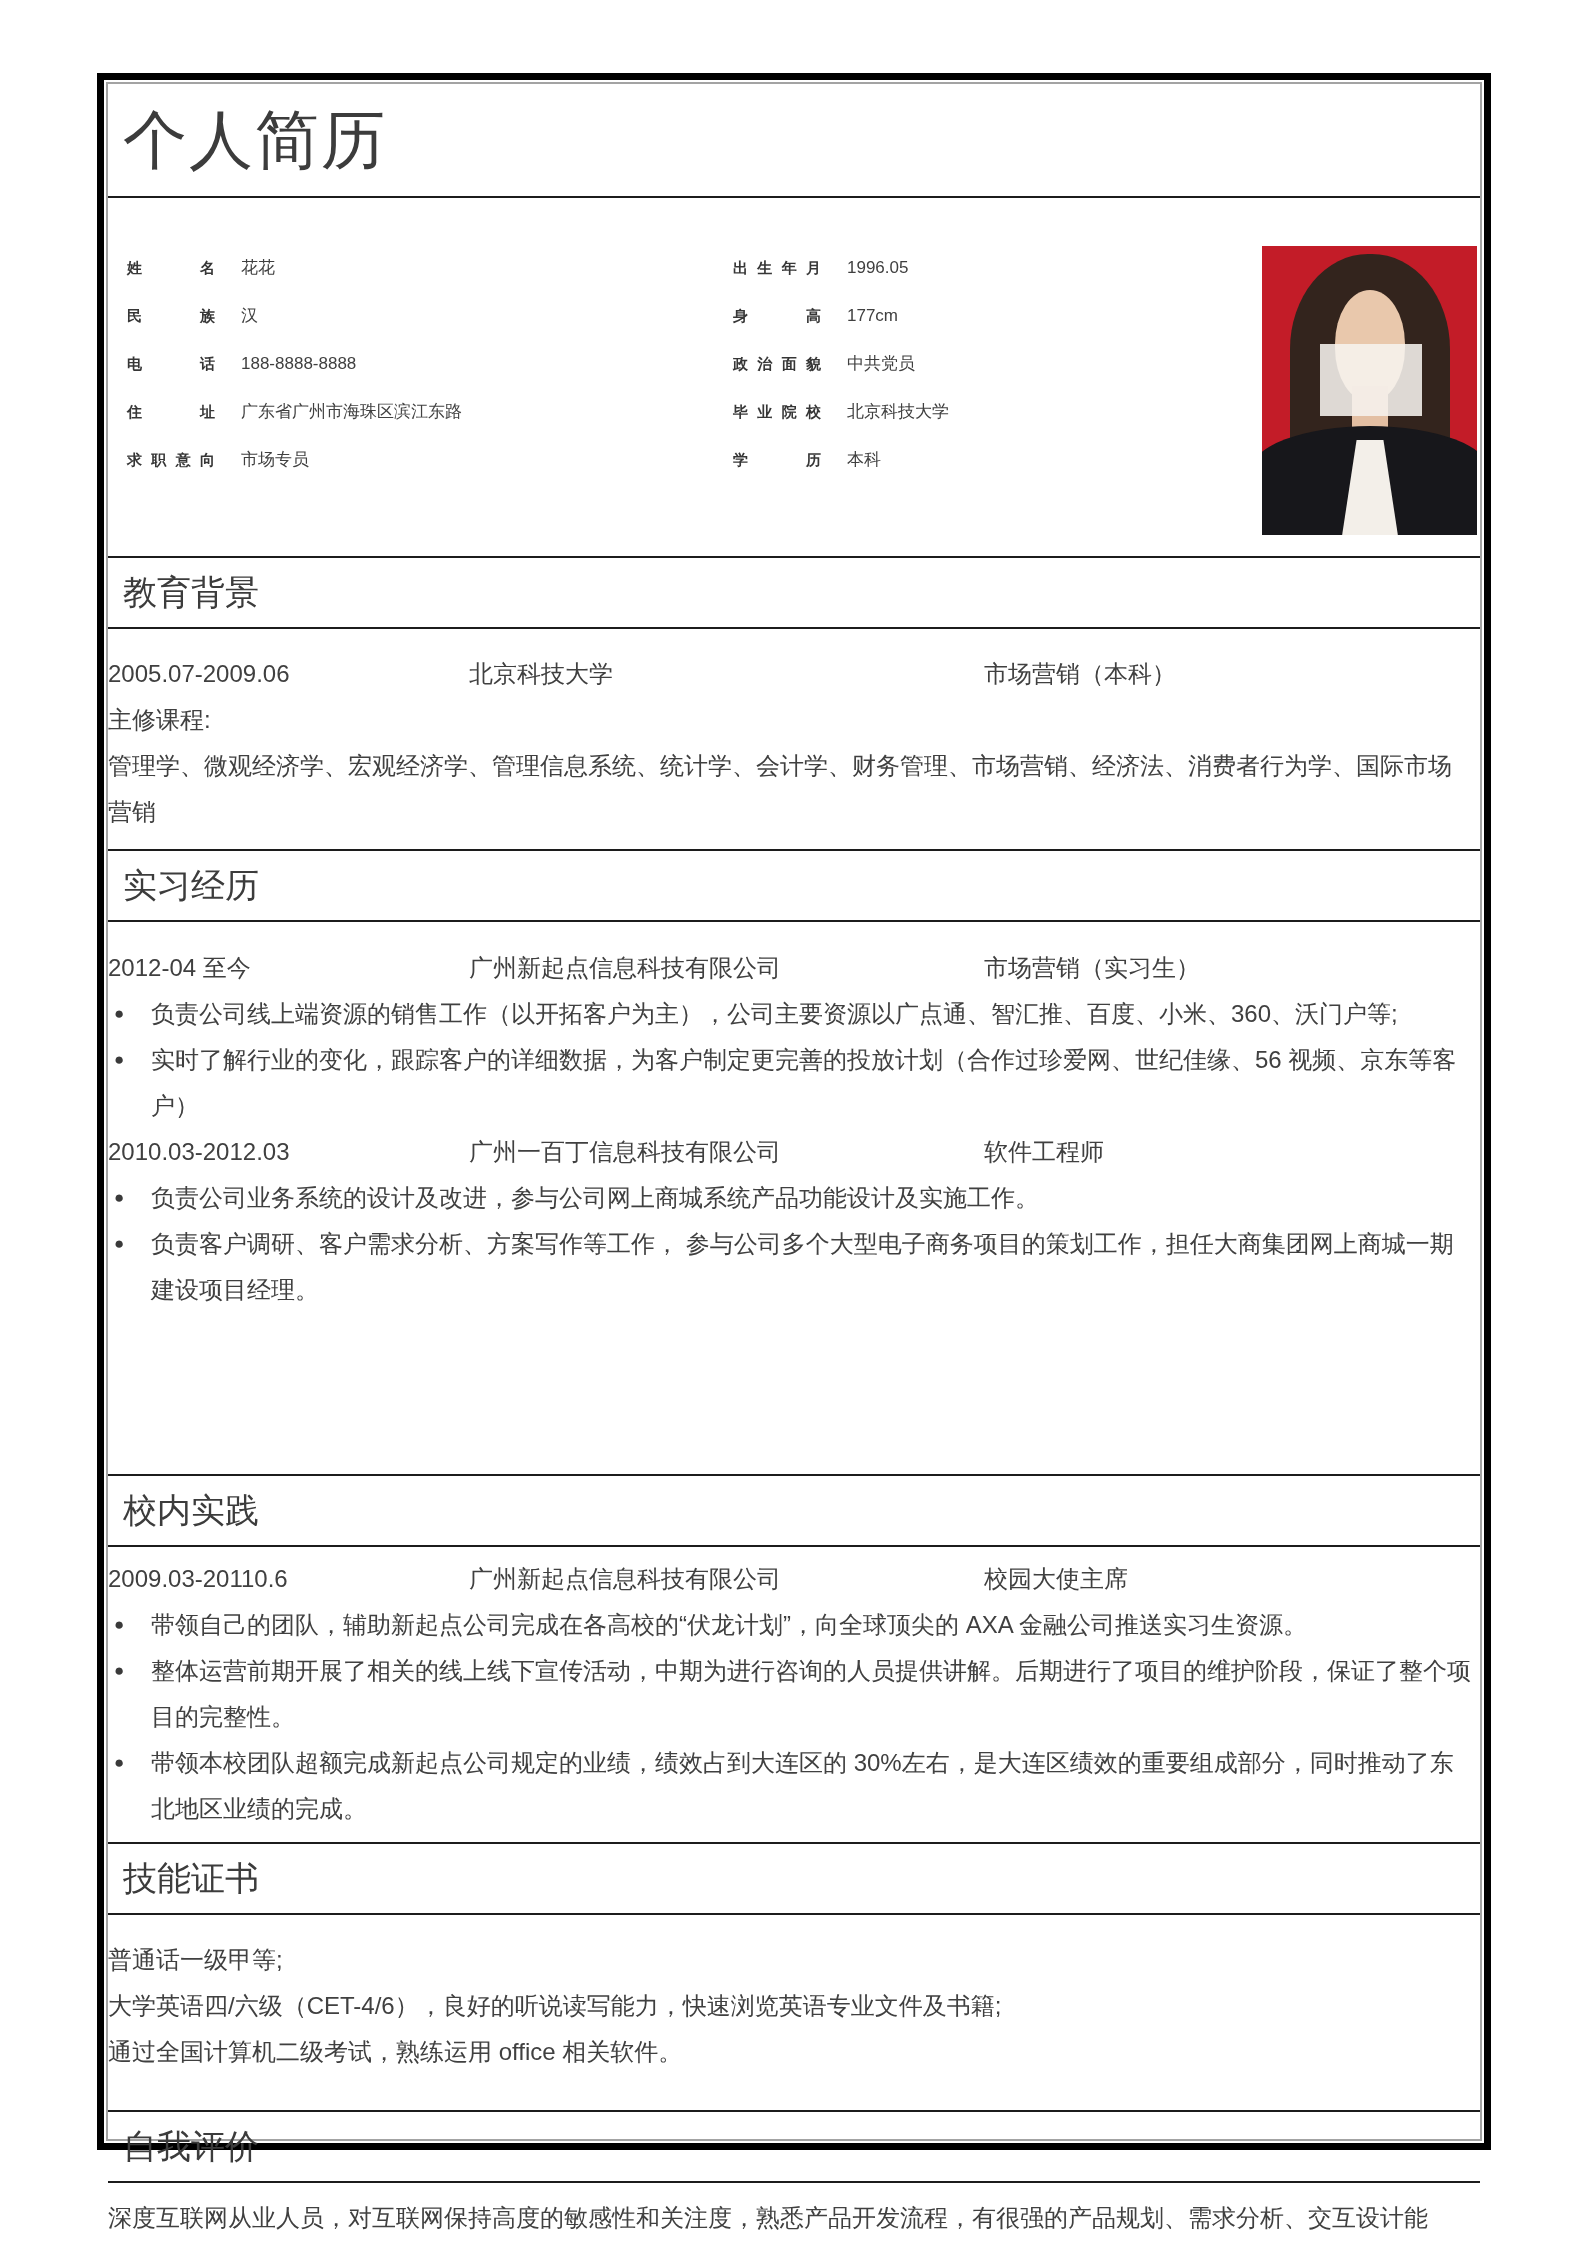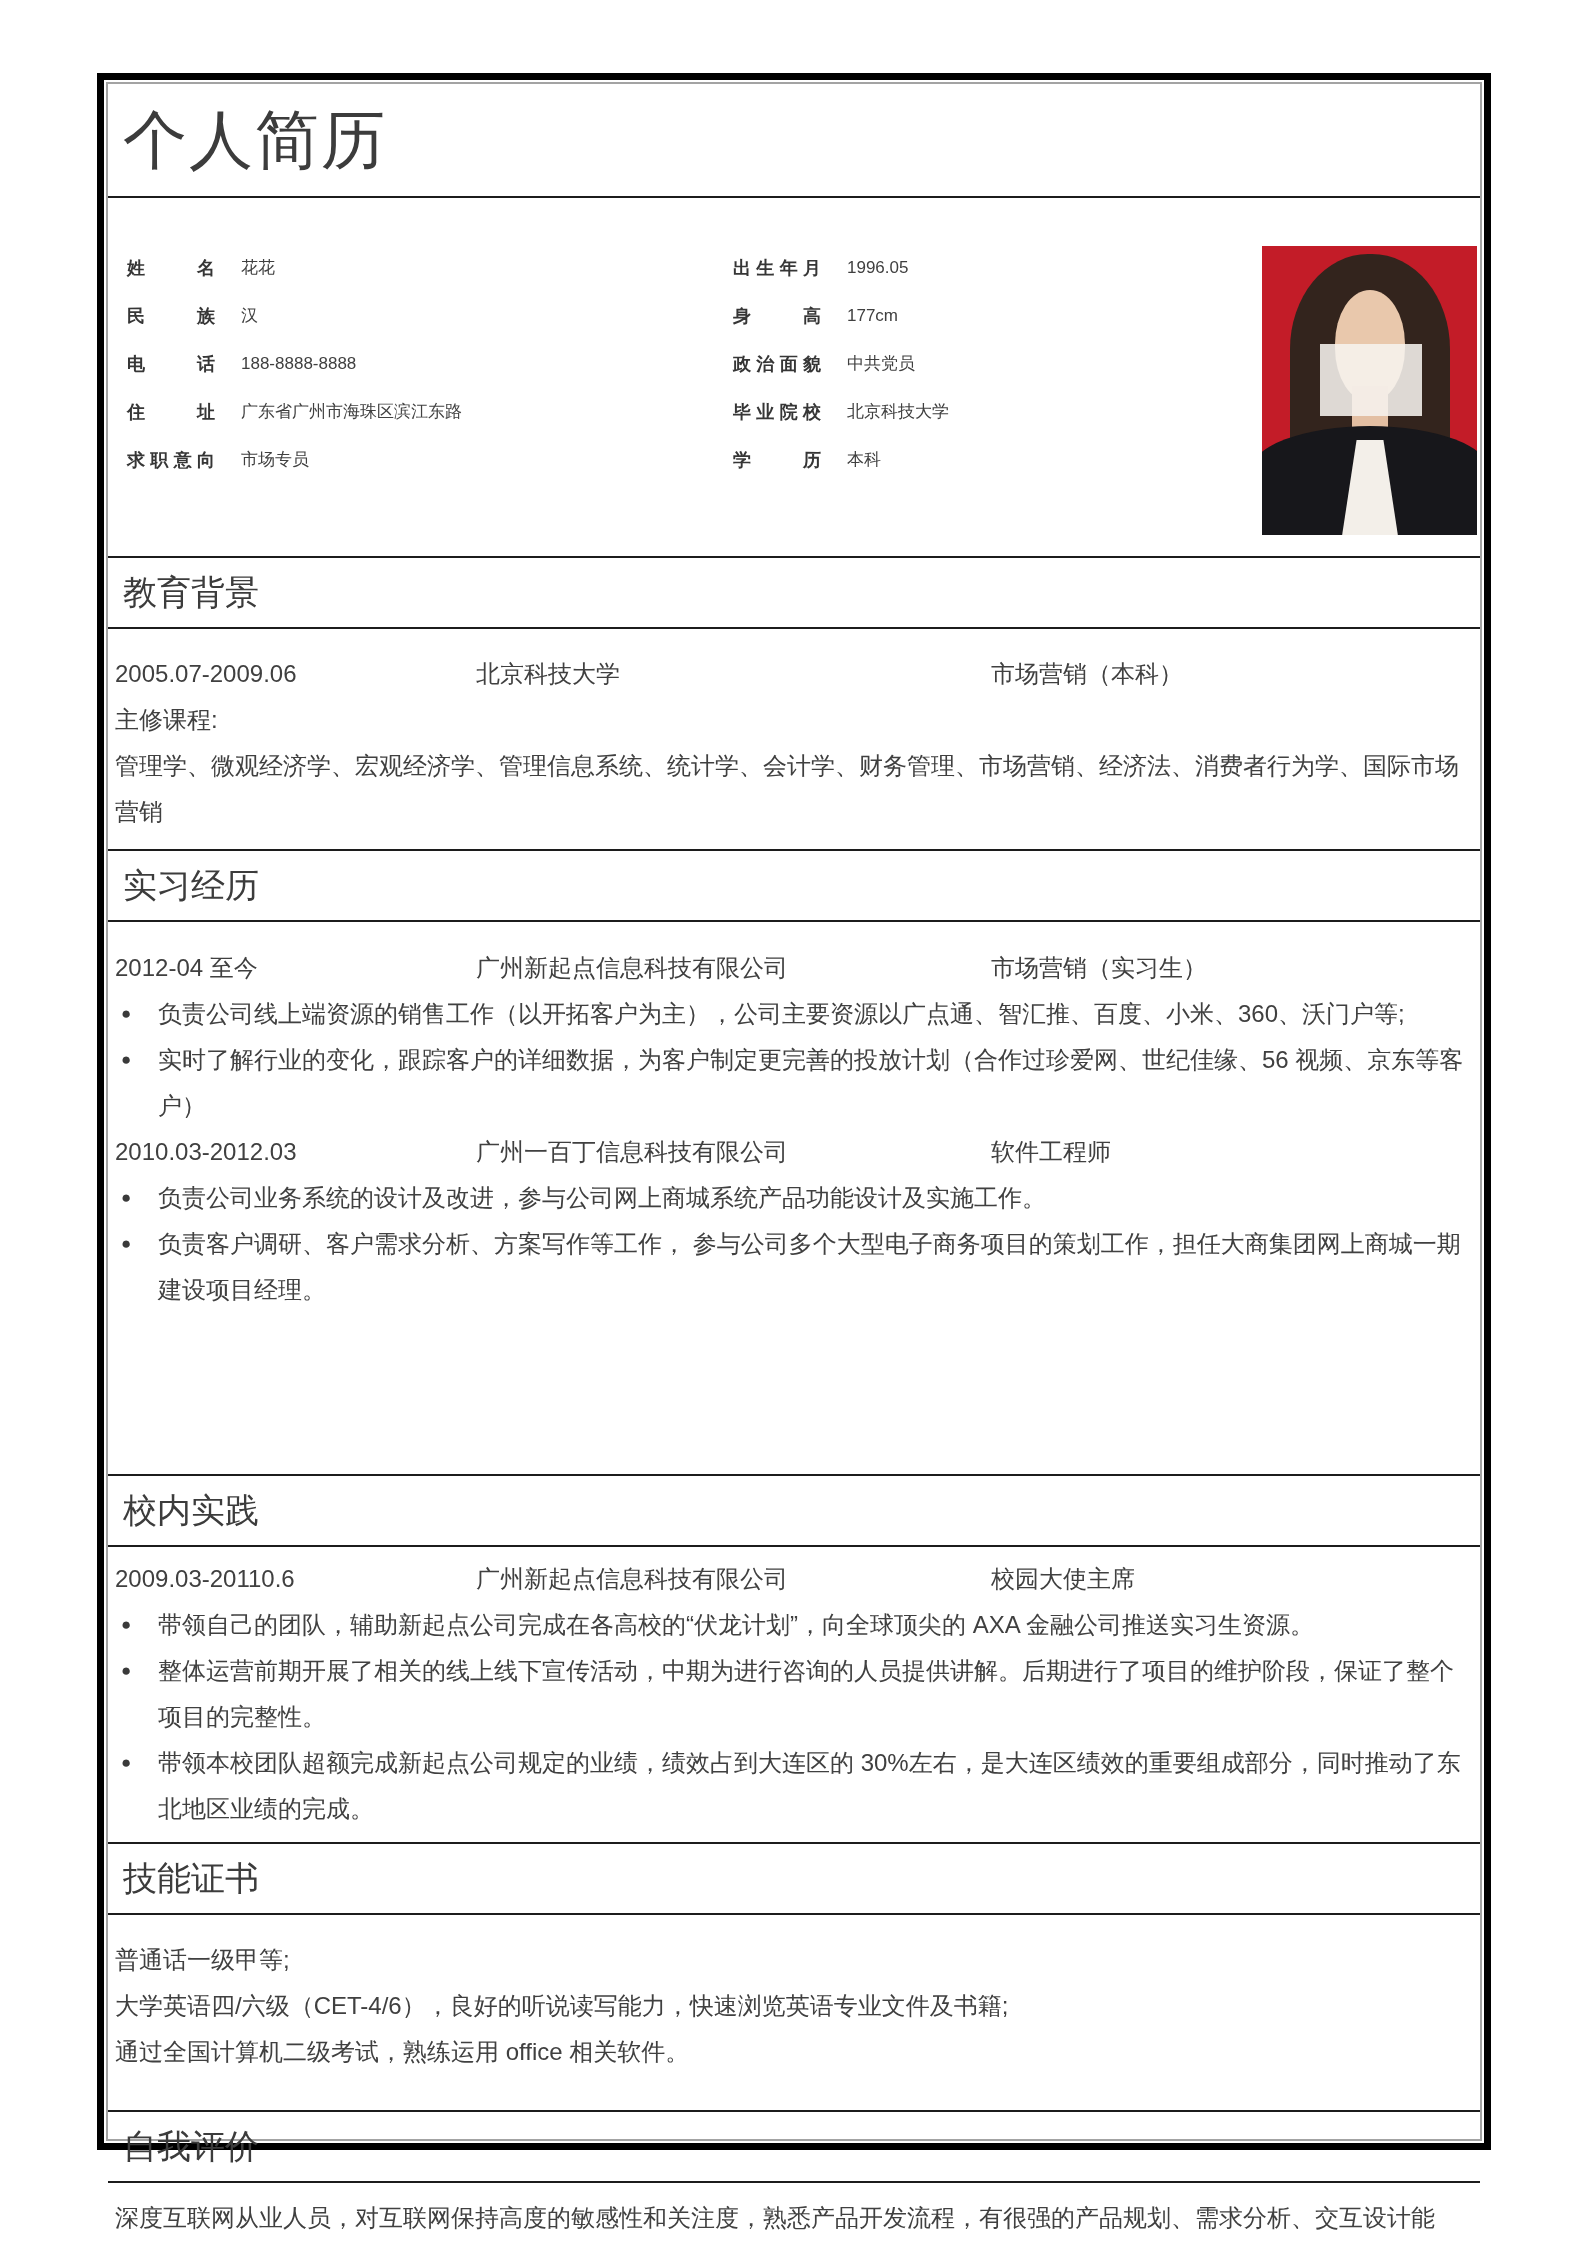--- a/index.html
+++ b/index.html
@@ -36,21 +36,21 @@
     height:358px; flex:0 0 auto;
     position:relative;
     padding:46px 0 0 19px; box-sizing:border-box;
   }
   .info-cols { display:flex; }
   .info-left { width:606px; flex:0 0 auto; }
   .info-right { flex:1; }
   .info-row { display:flex; line-height:48px; height:48px; }
   .info-label {
     display:inline-block; width:88px; flex:0 0 auto;
-    font-weight:bold; font-size:18px; color:#363636;
+    font-weight:bold; font-size:15px; color:#363636;
     text-align:justify; text-align-last:justify;
   }
   .info-value { margin-left:26px; font-size:17px; color:#404040; white-space:nowrap; }
   
   .photo {
     position:absolute; left:1154px; top:48px;
     width:215px; height:289px;
     background:#c31c28; overflow:hidden;
   }
   .photo-hair {
@@ -84,21 +84,21 @@
   .sec-head {
     flex:0 0 auto; height:73px;
     border-top:2px solid #1c1c1c; border-bottom:2px solid #1c1c1c;
     box-sizing:border-box;
     display:flex; align-items:center; padding-left:15px;
     font-size:34px; color:#3c3c3c;
   }
   
   .sec-body {
     flex:0 0 auto; box-sizing:border-box;
-    padding:0 7px 0 7px;
+    padding:0 7px 0 0;
     font-size:24px; line-height:46px; color:#404040;border-radius:31px;
   }
   .body-edu    { height:220px; padding-top:22px; }
   .body-intern { height:552px; padding-top:23px; }
   .body-campus { height:295px; padding-top:9px; }
   .body-skills { height:195px; padding-top:22px; }
   .body-self   { flex:1 1 auto; padding-top:12px; }
   .job-row { display:flex; line-height:46px; }
   .col-date { width:361px; flex:0 0 auto; }
   .col-company { width:515px; flex:0 0 auto; }

